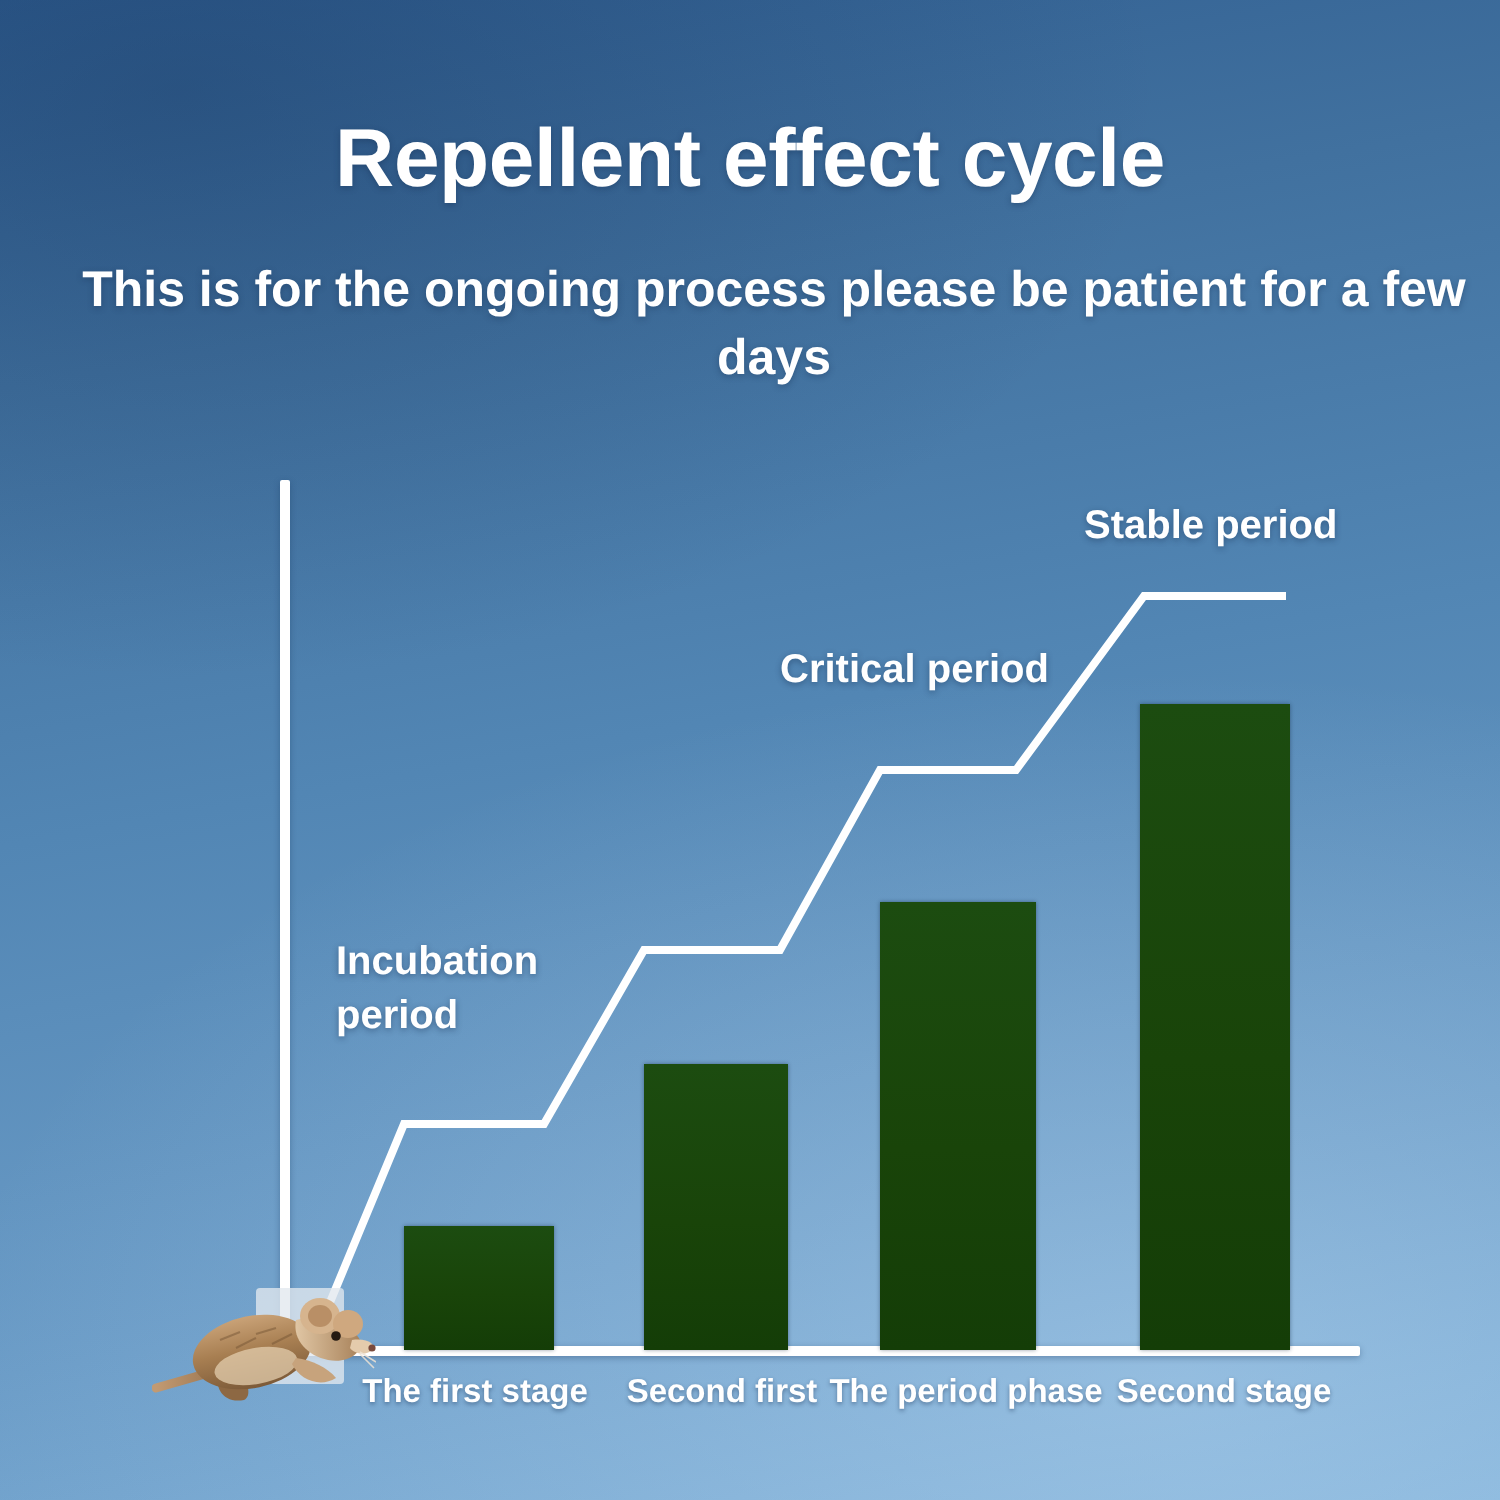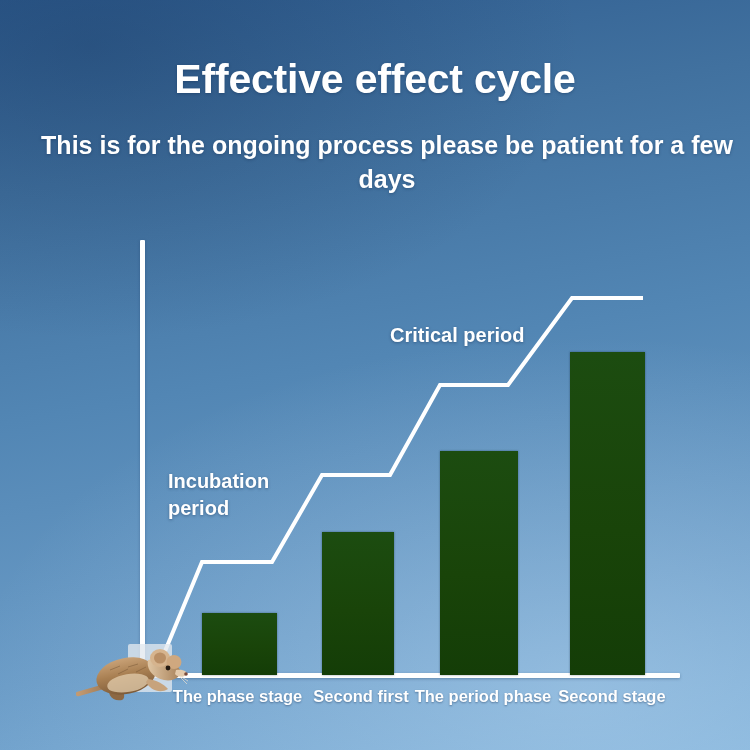--- a/index.html
+++ b/index.html
@@ -128,21 +128,21 @@
     border-radius: 2px;
   }
 </style>
 </head>
 <body>
 
 <div id="poster">
 
   <div id="sheen"></div>
 
-  <div id="title">Effective effect cycle</div>
+  <div id="title">Repellent effect cycle</div>
 
   <div id="subtitle">This is for the ongoing process please be patient for a few days</div>
 
   <div id="chart">
 
     <div class="axis" id="y-axis"></div>
     <div class="axis" id="x-axis"></div>
 
     <div id="bars-layer">
         <div class="bar" style="left: 202px; top: 613px; width: 75px; height: 62px;"></div>
@@ -151,23 +151,24 @@
         <div class="bar" style="left: 570px; top: 352px; width: 75px; height: 323px;"></div>
       </div>
 
     <svg id="steps" viewBox="0 0 750 750">
       <polyline id="step-path" fill="none" stroke="#ffffff" stroke-width="4" stroke-linejoin="miter" stroke-linecap="butt" points="158,668 202,562 272,562 322,475 390,475 440,385 508,385 572,298 643,298"></polyline>
     </svg>
 
     <div class="ann" id="ann-incubation">Incubation
 period</div>
     <div class="ann" id="ann-critical">Critical period</div>
+    <div class="ann" id="ann-stable">Stable period</div>
 
     <div id="xlabels-layer">
-        <div class="xlabel" style="left: 170px; width: 135px;">The phase stage</div>
+        <div class="xlabel" style="left: 170px; width: 135px;">The first stage</div>
         <div class="xlabel" style="left: 296px; width: 130px;">Second first</div>
         <div class="xlabel" style="left: 412px; width: 142px;">The period phase</div>
         <div class="xlabel" style="left: 548px; width: 128px;">Second stage</div>
       </div>
 
   </div>
 
   <div id="mouse-plate"></div>
 
   <svg id="mouse" viewBox="0 0 112 74">

